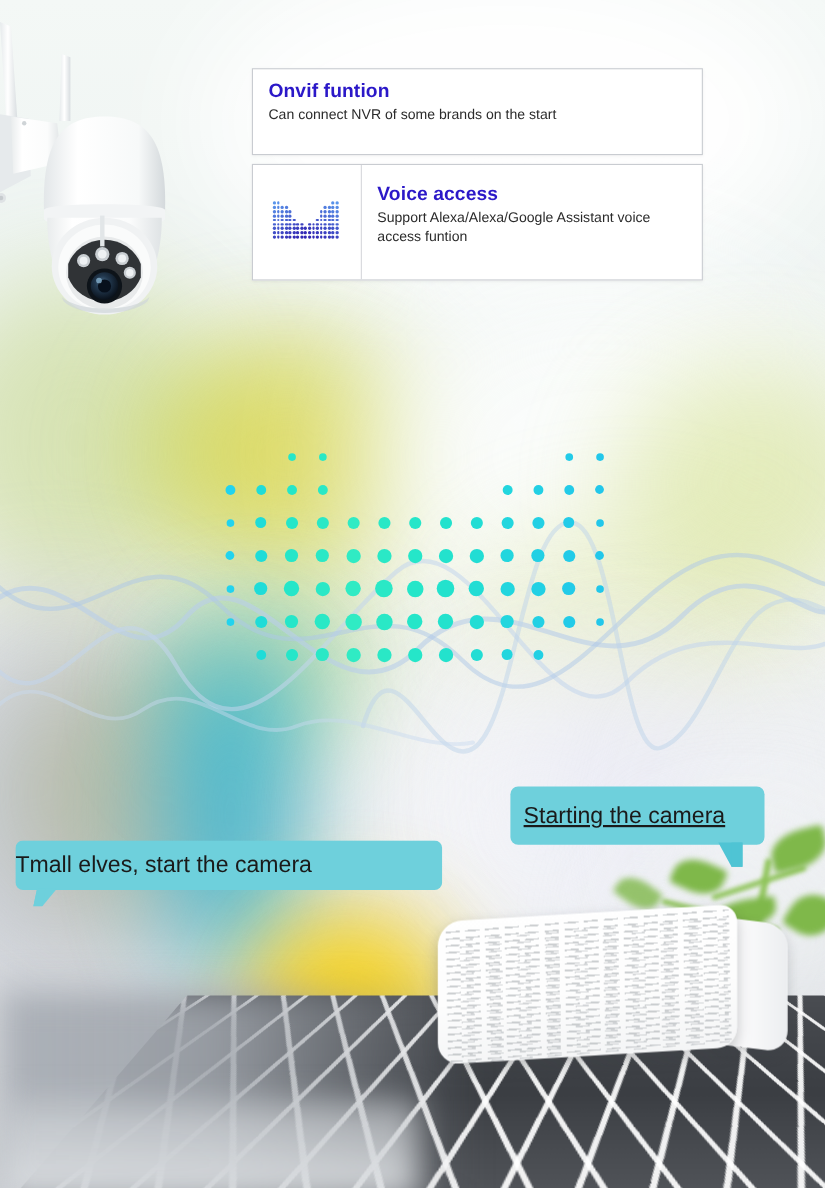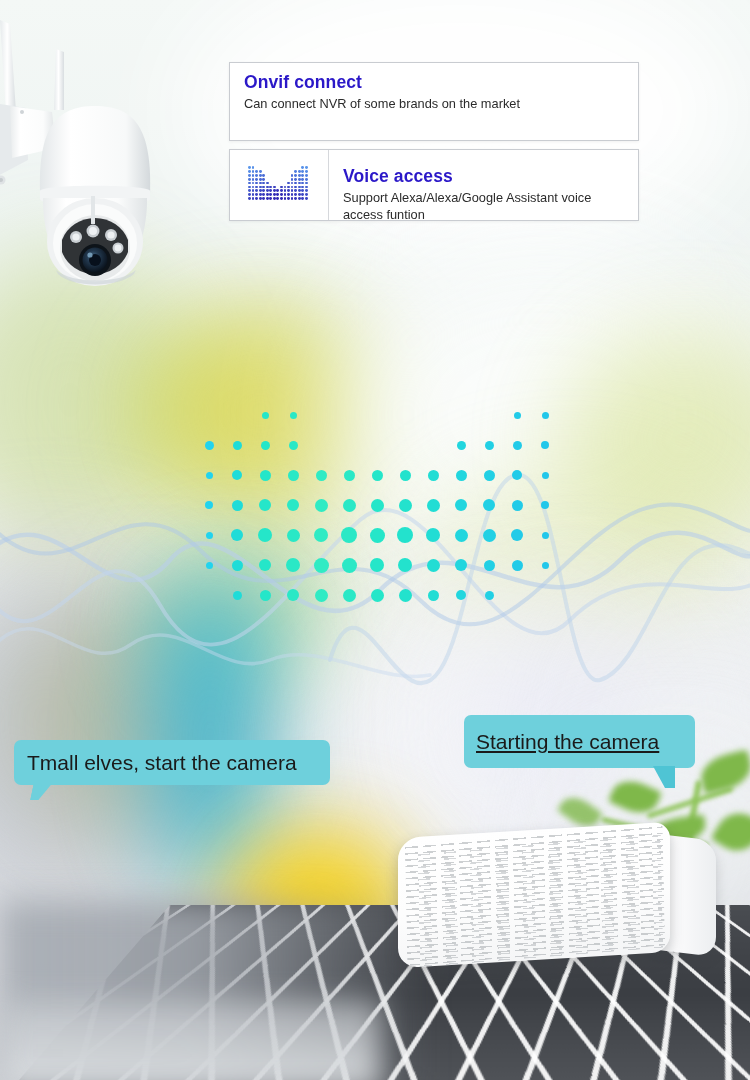--- a/index.html
+++ b/index.html
@@ -116,21 +116,21 @@
   
   .cards { position:absolute; left:229px; top:62px; width:410px; }
   .card {
     background:#ffffff;
     border:1px solid #c9ccd1;
     display:flex;
     align-items:stretch;
     box-shadow:0 1px 3px rgba(0,0,0,.06);
   }
   .card-1 { height:79px; }
-  .card-2 { height:72px; margin-top:8px; }
+  .card-2 { height:106px; margin-top:8px; }
   .card-icon {
     width:99px; flex:0 0 99px;
     display:flex; align-items:center; justify-content:center;
     border-right:1px solid #d6d8dc;
   }
   .card-body { padding:9px 10px 0 14px; flex:1; }
   .card-title {
     color:#2b18c8;
     font-weight:bold;
     letter-spacing:.1px;
@@ -166,21 +166,21 @@
   
   .bubble {
     position:absolute;
     background:#6ed0dc;
     border-radius:7px;
     color:#1a1a1a;
     font-size:21px;
     line-height:1;
     display:flex; align-items:center;
   }
-  .bubble-left { left:14px; top:740px; width:316px; height:45px; padding-left:13px; }
+  .bubble-left { left:14px; top:764px; width:388px; height:45px; }
   .bubble-left .tail {
     position:absolute; left:18px; bottom:-15px; width:0; height:0;
     border-left:8px solid #6ed0dc;
     border-right:10px solid transparent;
     border-top:16px solid #6ed0dc;
     border-bottom:0;
     transform:skewX(-12deg);
   }
   .bubble-right { left:464px; top:715px; width:231px; height:53px; padding-left:12px;text-decoration:underline; }
   .bubble-right .tail {
@@ -402,22 +402,22 @@
     <div class="spk-body">
       <div class="spk-grille"></div>
       <div class="spk-grille2"></div>
     </div>
   </div>
 
   <div class="cards">
 
     <div class="card card-1 c1">
       <div class="card-body">
-        <div class="card-title">Onvif connect</div>
-        <div class="card-desc">Can connect NVR of some brands on the market</div>
+        <div class="card-title">Onvif funtion</div>
+        <div class="card-desc">Can connect NVR of some brands on the start</div>
       </div>
     </div>
 
     <div class="card card-2 c2">
       <div class="card-icon">
         <div class="voicedots" id="voicedots">
             <i style="left: 0px; top: 0px; background: rgb(90, 150, 235);"></i>
             <i style="left: 0px; top: 3.9px; background: rgb(86, 140, 230);"></i>
             <i style="left: 0px; top: 7.8px; background: rgb(83, 129, 225);"></i>
             <i style="left: 0px; top: 11.7px; background: rgb(79, 119, 220);"></i>

